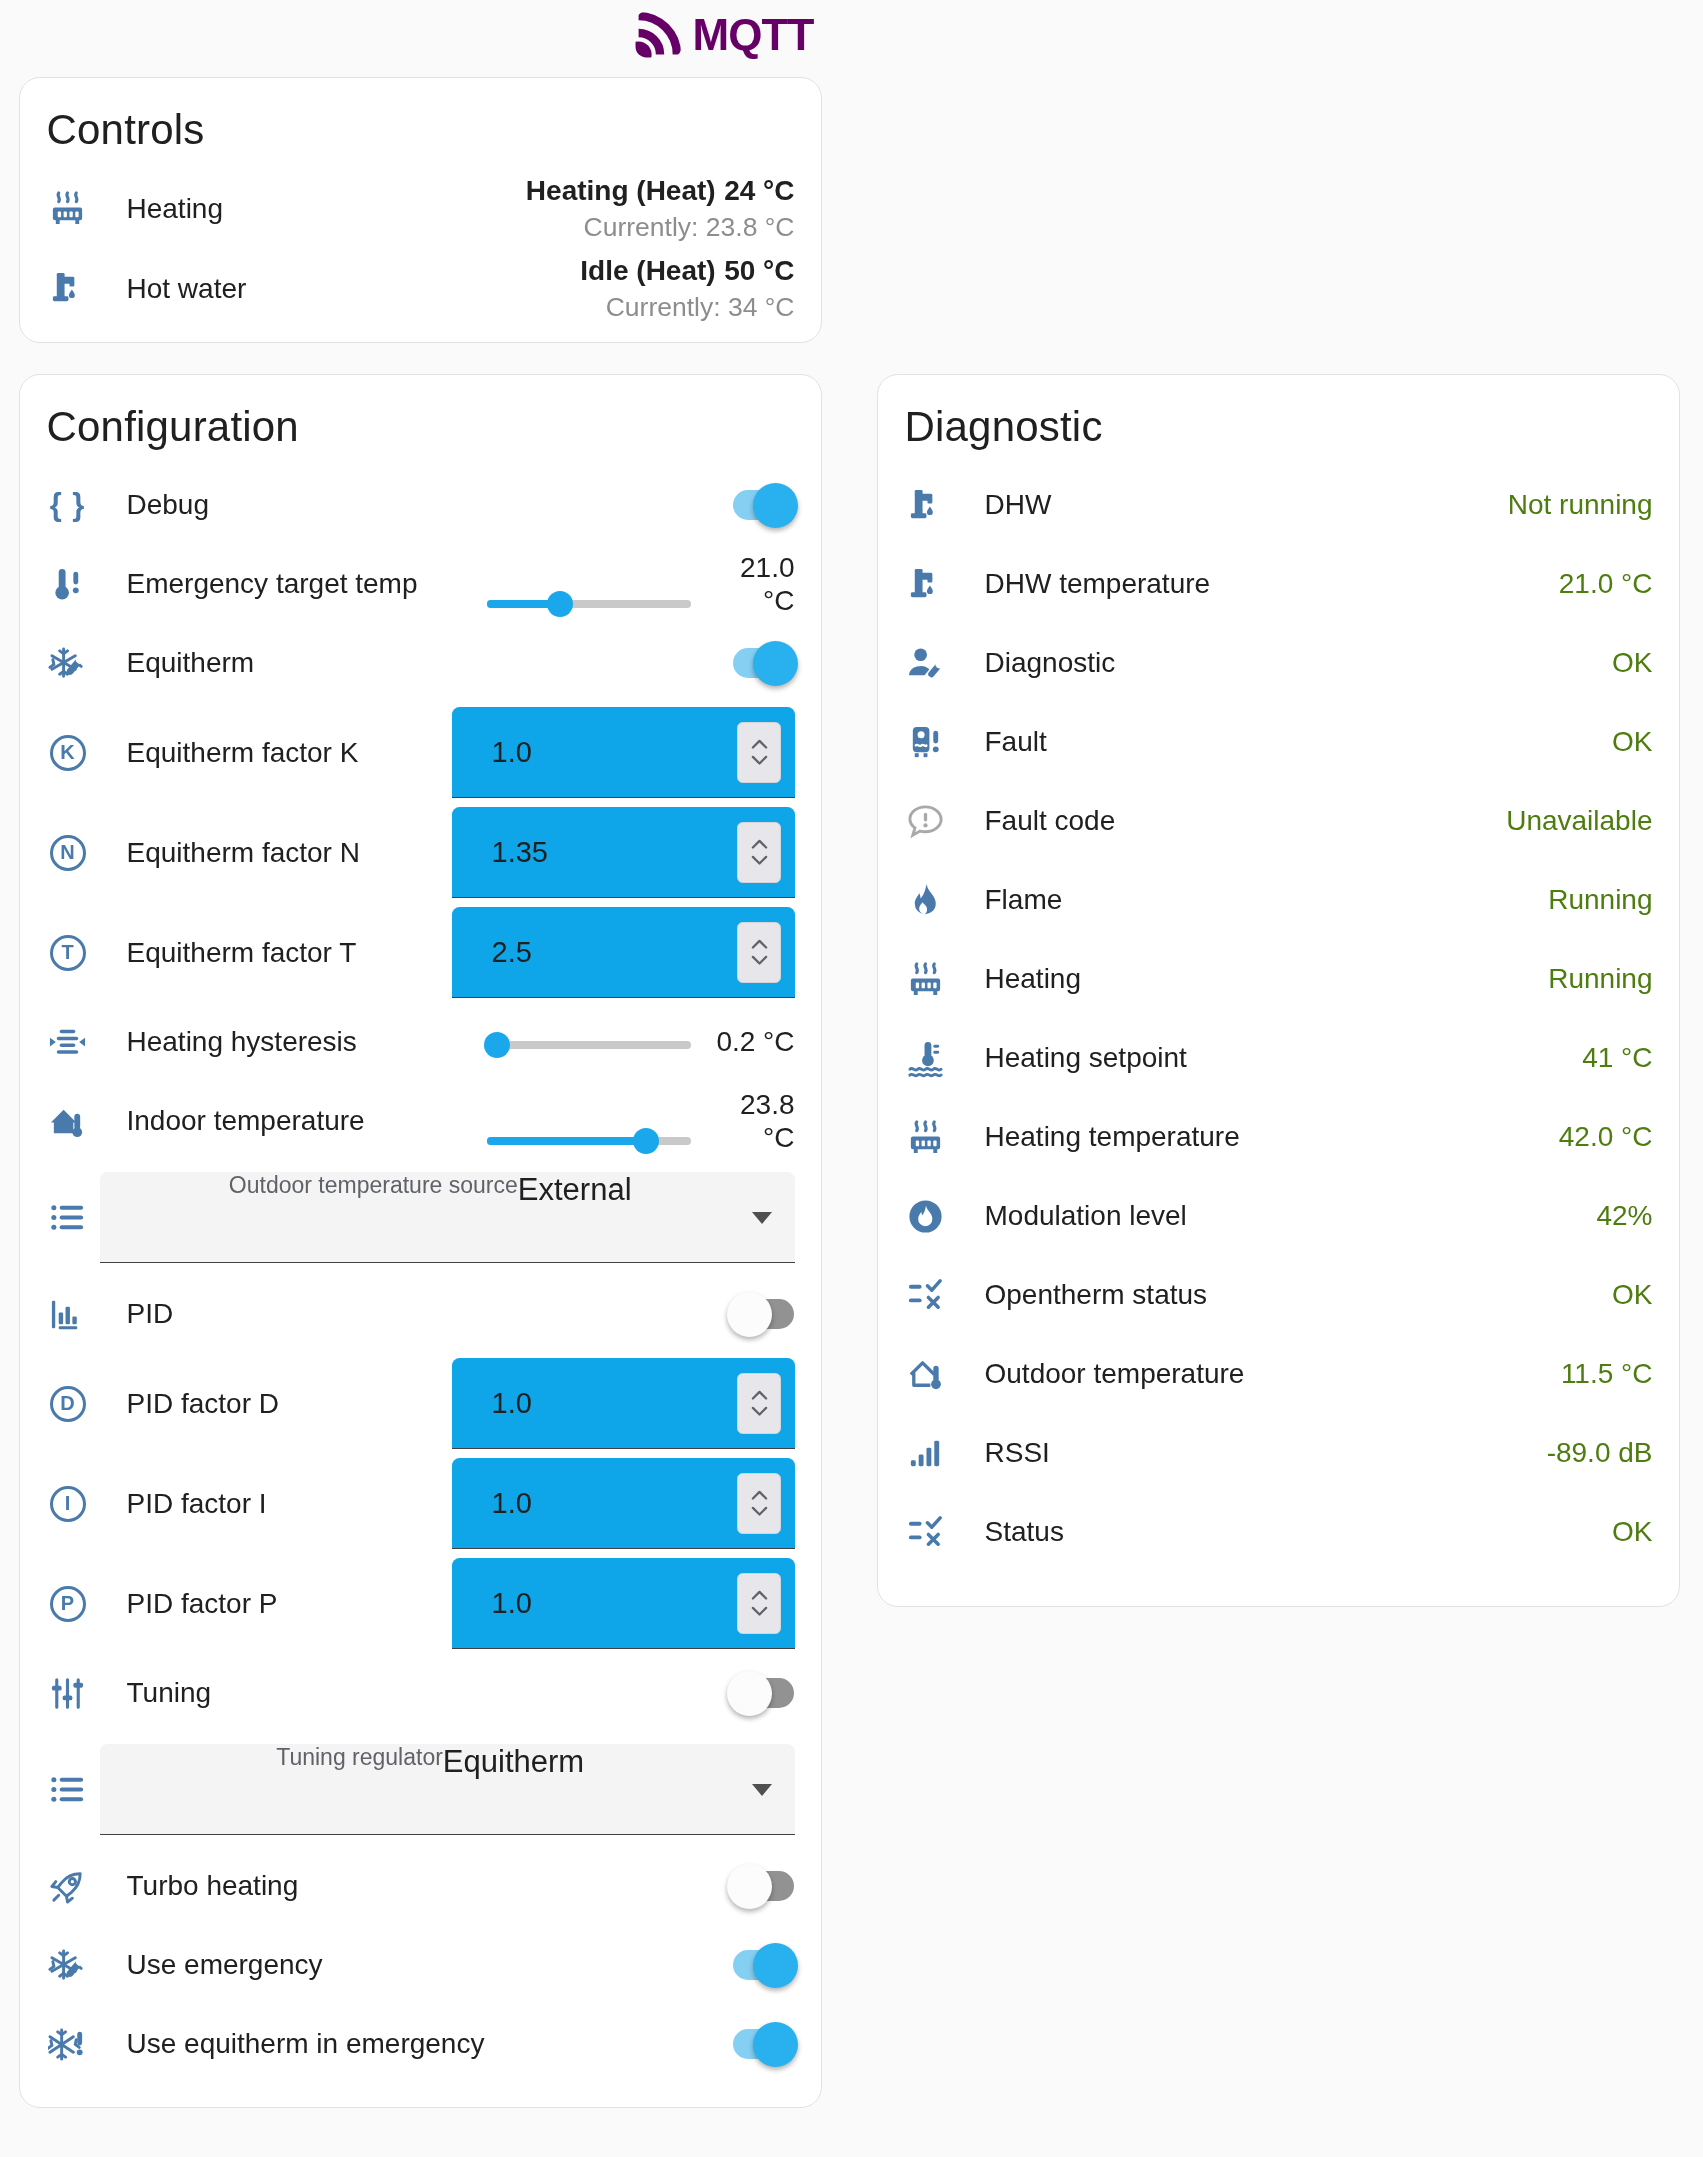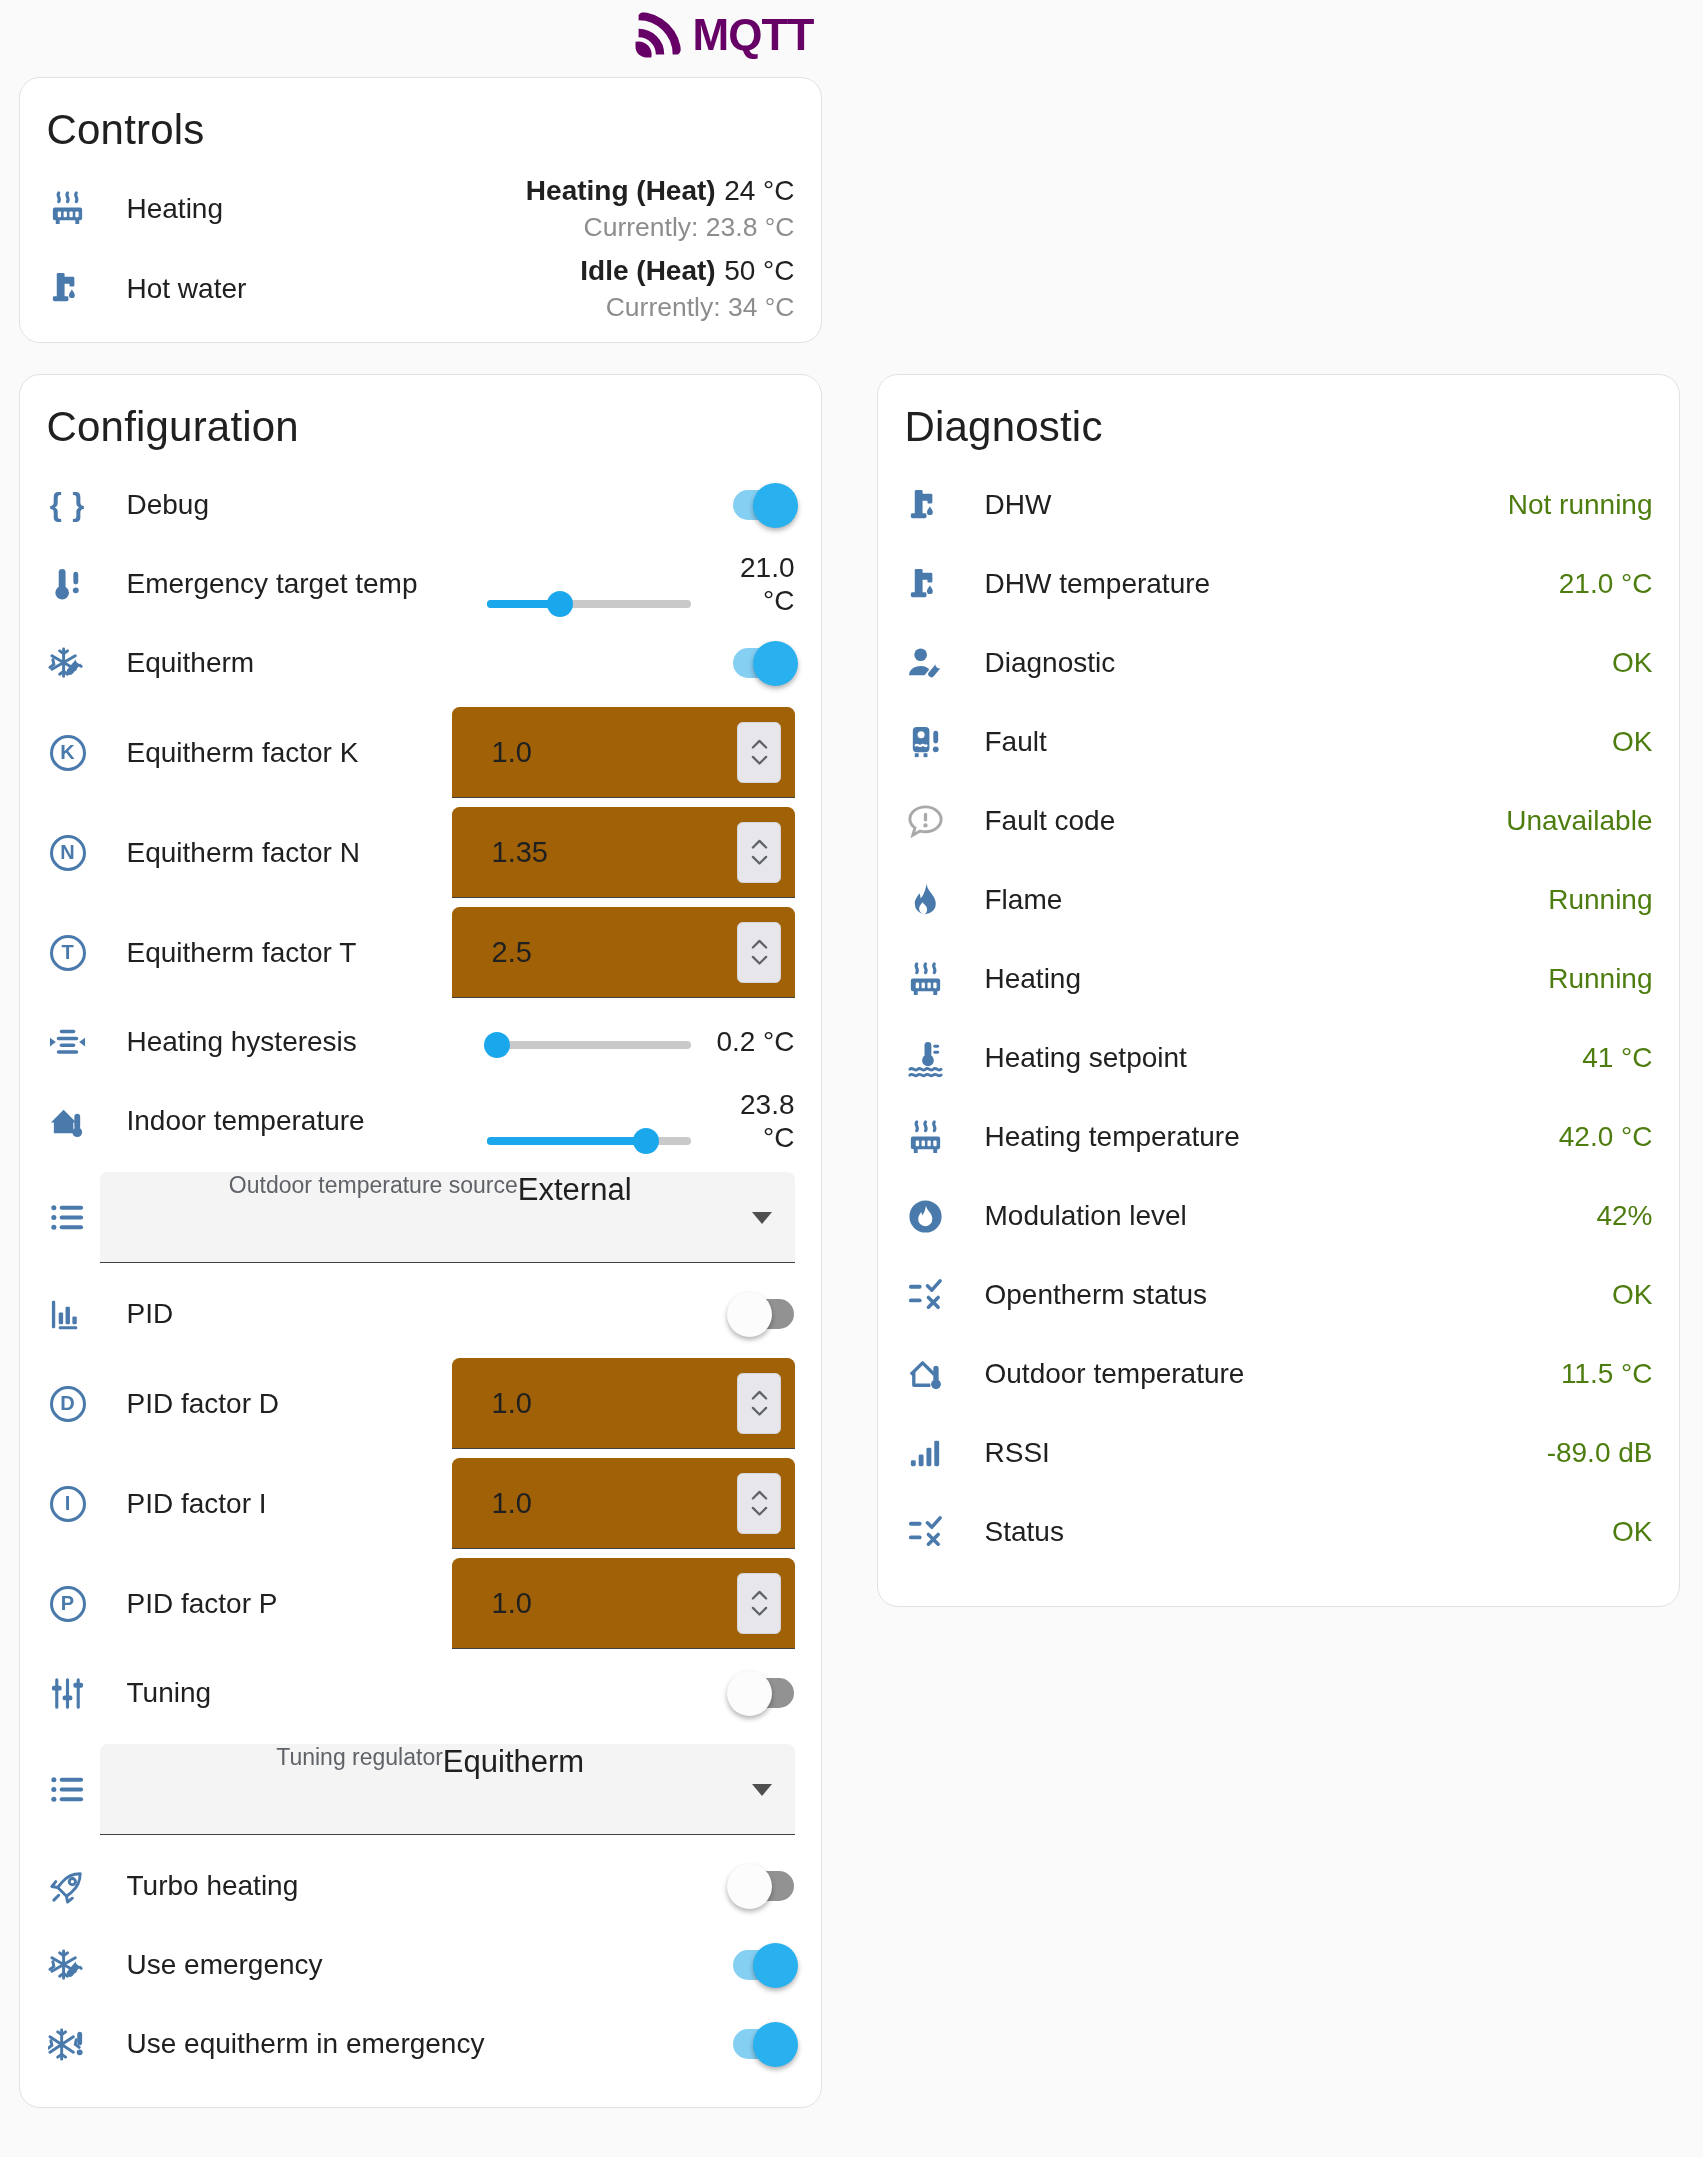--- a/index.html
+++ b/index.html
@@ -28,21 +28,21 @@
   .circle-letter{width:36px;height:36px;border:3.8px solid #4a7aab;border-radius:50%;color:#4a7aab;
     font-weight:700;font-size:20px;display:flex;align-items:center;justify-content:center;box-sizing:border-box}
   .glyph{font-size:31px;font-weight:700;color:#4a7aab;letter-spacing:0.9px}
   .label{margin-left:38px;font-size:28px;color:#202020}
   .spacer{flex:1}
   .value{font-size:28px;color:#4d7c0f;text-align:right;white-space:nowrap}
 
   
   .ctl-right{margin-left:auto;text-align:right;line-height:1.22}
   .ctl-state{font-size:28px;color:#202020}
-  .ctl-state .val{margin-left:8.5px;font-weight:400}
+  .ctl-state .val{margin-left:8.5px;font-weight:700}
   .ctl-sub{font-size:26.5px;color:#8d8d8d;margin-top:2.8px}
 
   
   .toggle{margin-left:auto;position:relative;width:62px;height:47px;flex:0 0 62px}
   .toggle .track{position:absolute;left:0;top:8.5px;width:61px;height:30px;border-radius:15px}
   .toggle .thumb{position:absolute;top:0.9px;width:45px;height:45px;border-radius:50%;box-shadow:0 2.8px 5.7px rgba(0,0,0,.3)}
   .toggle.on .track{background:#85cff3}
   .toggle.on .thumb{right:-3.8px;background:#29b0ee}
   .toggle.off .track{background:#929292}
   .toggle.off .thumb{left:-5.7px;background:#fcfcfc}
@@ -50,21 +50,21 @@
   
   .slider-wrap{margin-left:auto;display:flex;align-items:flex-end}
   .slider{position:relative;width:204px;height:28px;margin-right:3.8px}
   .slider .track{position:absolute;left:0;right:0;top:10.4px;height:7.6px;border-radius:3.8px;background:#c9c9c9}
   .slider .fill{position:absolute;left:0;top:10.4px;height:7.6px;border-radius:3.8px;background:#1aa7ec}
   .slider .knob{position:absolute;top:0.9px;width:26.5px;height:26.5px;border-radius:50%;background:#1aa7ec}
   .slider-value{width:100px;font-size:28px;text-align:right;line-height:1.2;color:#202020}
 
   
   .num-row{height:100px}
-  .numbox{margin-left:auto;width:343px;height:91px;background:#a16207;border-bottom:1.9px solid #414141;
+  .numbox{margin-left:auto;width:343px;height:91px;background:#0ea5e9;border-bottom:1.9px solid #414141;
     border-radius:7.6px 7.6px 0 0;display:flex;align-items:center;padding:0 13.2px 0 40px;box-sizing:border-box}
   .numval{font-size:29px;color:#202020}
   .stepper{margin-left:auto;width:42px;height:59px;background:#e7e7eb;border:0.9px solid #d4d4da;border-radius:5.7px;
     display:flex;flex-direction:column;align-items:center;justify-content:center;gap:4.7px}
   .stepper svg{width:17px;height:10.4px;display:block}
 
   
   .sel-row{height:114px}
   .selbox{margin-left:11.4px;flex:1;height:91px;background:#f4f4f5;border-bottom:1.9px solid #414141;border-radius:7.6px 7.6px 0 0;
     position:relative;display:flex;flex-direction:row;justify-content:center;padding:0 57px 0 23px;box-sizing:border-box}

